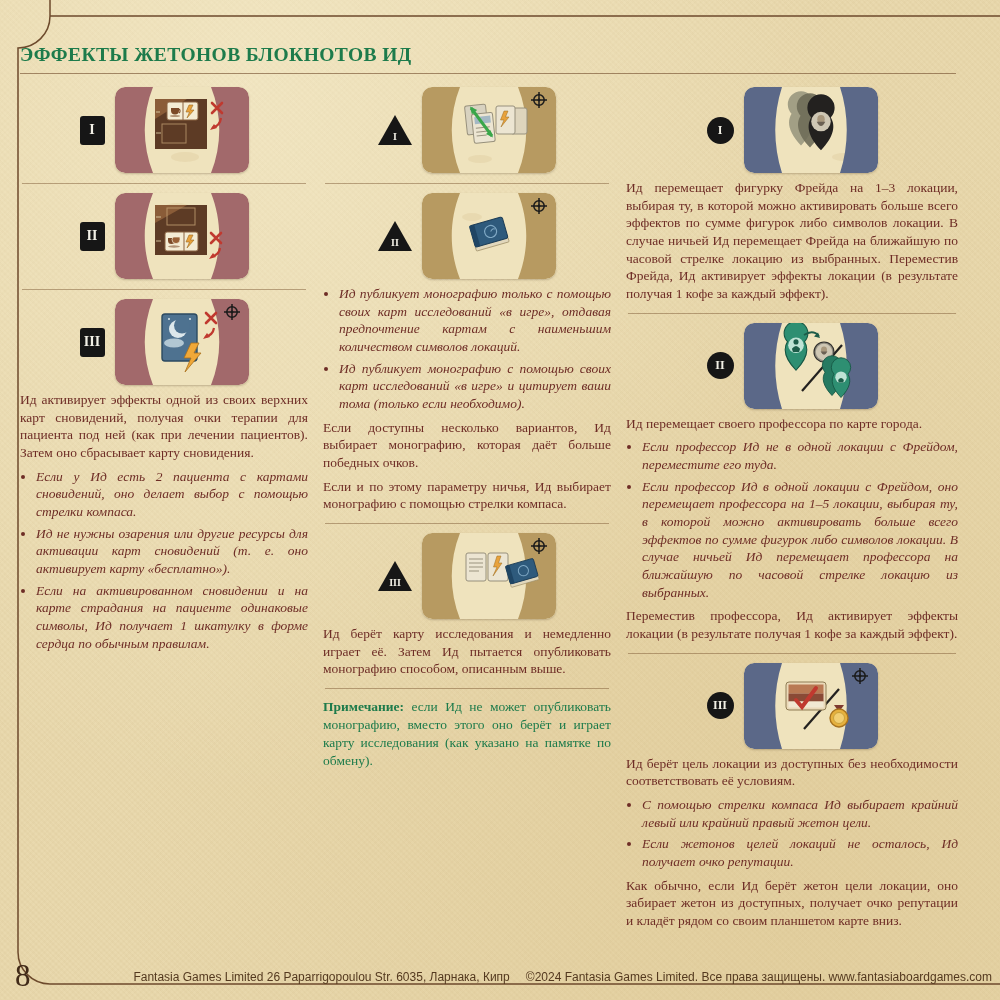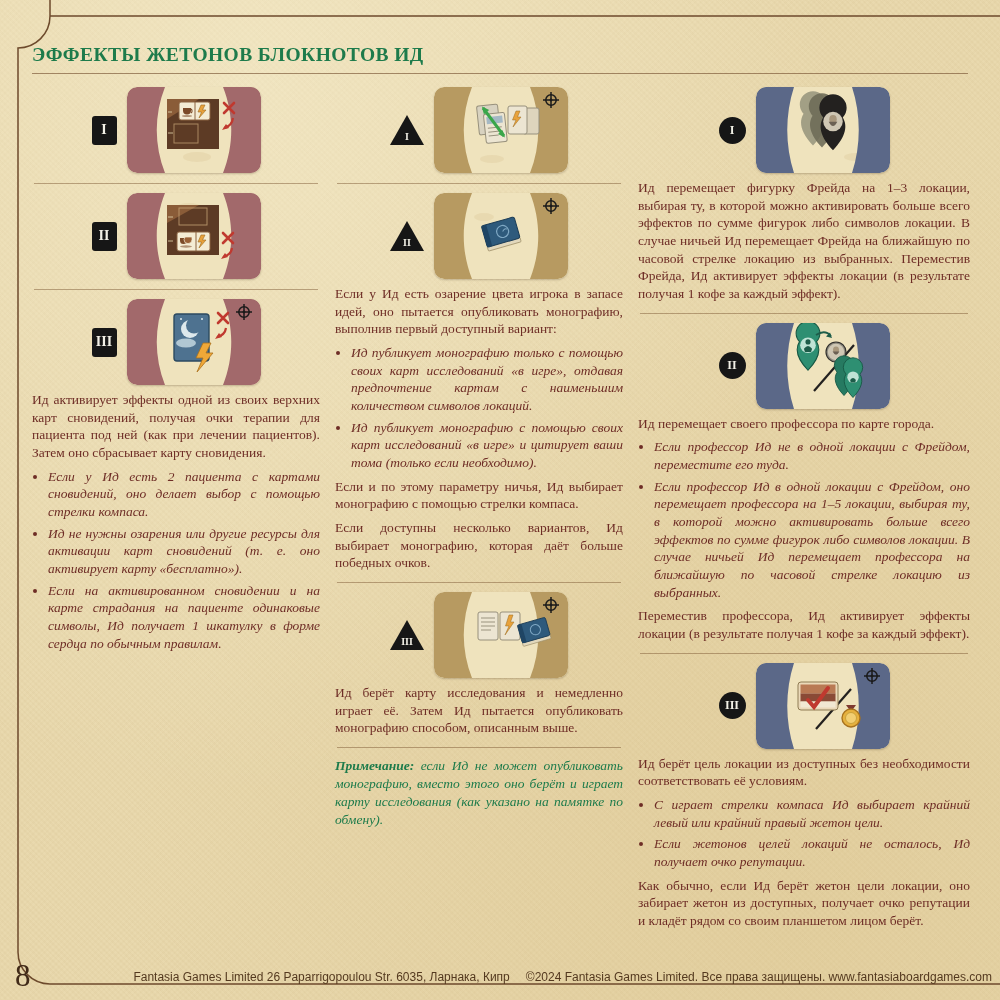--- a/index.html
+++ b/index.html
@@ -8,21 +8,21 @@
     background:#e9d9ae;
     background-image:
       radial-gradient(ellipse at 25% 8%, rgba(255,250,225,.40), transparent 55%),
       radial-gradient(ellipse at 80% 90%, rgba(214,188,130,.35), transparent 60%),
       repeating-linear-gradient(45deg, rgba(176,146,88,.05) 0 2px, transparent 2px 4px),
       repeating-linear-gradient(-45deg, rgba(176,146,88,.04) 0 2px, transparent 2px 4px);
     font-family:"Liberation Serif", serif;
     color:#6e2d26;
   }
   .frame-svg{position:absolute;left:0;top:0;pointer-events:none;}
-  .content{position:absolute;left:32px;top:44px;width:936px;}
+  .content{position:absolute;left:20px;top:44px;width:936px;}
   h1.title{
     margin:0;font-size:19.5px;font-weight:bold;color:#1d7b4b;
     letter-spacing:.4px;font-family:"Liberation Serif",serif;
   }
   .title-rule{height:1px;background:rgba(110,72,40,.6);margin-top:7px;}
   .cols{display:flex;gap:15px;margin-top:9px;}
   .col{width:288px;flex:0 0 auto;}
   .col.wide{width:332px;}
   p.body{font-size:13.5px;line-height:1.31;text-align:justify;margin:6px 0;}
   ul.blist{margin:4px 0 6px 0;padding-left:16px;}
@@ -30,21 +30,21 @@
   .divider{height:1px;background:rgba(115,77,42,.45);margin:10px 2px 9px 2px;}
   .token-row{display:flex;align-items:center;justify-content:center;gap:10px;margin:4px 0 6px;}
   .token-svg{display:block;border-radius:10px;box-shadow:0 1px 2px rgba(60,40,20,.25);}
   .badge{display:flex;align-items:center;justify-content:center;
     color:#f2f0e6;font-family:"Liberation Serif",serif;font-weight:bold;}
   .badge-square{width:25px;height:29px;background:#161616;border-radius:3px;font-size:14px;}
   .badge-circle{width:27px;height:27px;background:#161616;border-radius:50%;font-size:12px;}
   .badge-tri{width:34px;height:30px;background:#161616;
     clip-path:polygon(50% 0, 100% 100%, 0 100%);
     align-items:flex-end;font-size:10px;padding-bottom:3px;box-sizing:border-box;}
-  .note{font-size:13.5px;line-height:1.33;color:#1d7b4b;font-style:italic;text-align:justify;margin:8px 0 0 0;}
+  .note{font-size:13.5px;line-height:1.33;color:#1d7b4b;text-align:justify;margin:8px 0 0 0;}
   .note b{font-weight:bold;}
   .footer{position:absolute;left:0;right:0;bottom:16px;text-align:right;
     font-family:"Liberation Sans",sans-serif;font-size:12px;color:#54391f;}
   .footer span{margin:0 8px;}
   .pagenum{position:absolute;left:15px;bottom:6px;font-size:31px;color:#412a18;
     font-family:"Liberation Serif",serif;}
 </style>
 </head>
 <body>
 
@@ -242,27 +242,26 @@
                 <path d="M2 -1 q3 -3 5 -1" stroke="#7fa8c4" stroke-width="1" fill="none"></path>
               </g>
               <g transform="translate(117,13)">
                 <circle r="5.2" fill="none" stroke="#1a1a1a" stroke-width="1.5"></circle>
                 <path d="M0 -8 V8 M-8 0 H8" stroke="#1a1a1a" stroke-width="1.5"></path>
                 <circle r="1.4" fill="#1a1a1a"></circle>
               </g>
             </g>
           </svg>
         </div>
-        <p class="body">Если у Ид есть озарение цвета игрока в запасе идей, оно пытается опубликовать монографию, выполнив первый доступный вариант:</p>
         <ul class="blist">
           <li>Ид публикует монографию только с помощью своих карт исследований «в игре», отдавая предпочтение картам с наименьшим количеством символов локаций.</li>
           <li>Ид публикует монографию с помощью своих карт исследований «в игре» и цитирует ваши тома (только если необходимо).</li>
         </ul>
+        <p class="body">Если доступны несколько вариантов, Ид выбирает монографию, которая даёт больше победных очков.</p>
         <p class="body">Если и по этому параметру ничья, Ид выбирает монографию с помощью стрелки компаса.</p>
-        <p class="body">Если доступны несколько вариантов, Ид выбирает монографию, которая даёт больше победных очков.</p>
         <div class="divider"></div>
 
         <div class="token-row">
           <div class="badge badge-tri">
             <span>III</span>
           </div>
           <svg class="token-svg" width="134" height="86" viewBox="0 0 134 86">
             <defs>
                 <clipPath id="tk6">
                   <rect width="134" height="86" rx="10"></rect>
@@ -412,24 +411,24 @@
               <g transform="translate(116,13)">
                 <circle r="5.2" fill="none" stroke="#1a1a1a" stroke-width="1.5"></circle>
                 <path d="M0 -8 V8 M-8 0 H8" stroke="#1a1a1a" stroke-width="1.5"></path>
                 <circle r="1.4" fill="#1a1a1a"></circle>
               </g>
             </g>
           </svg>
         </div>
         <p class="body">Ид берёт цель локации из доступных без необходимости соответствовать её условиям.</p>
         <ul class="blist">
-          <li>С играет стрелки компаса Ид выбирает крайний левый или крайний правый жетон цели.</li>
+          <li>С помощью стрелки компаса Ид выбирает крайний левый или крайний правый жетон цели.</li>
           <li>Если жетонов целей локаций не осталось, Ид получает очко репутации.</li>
         </ul>
-        <p class="body">Как обычно, если Ид берёт жетон цели локации, оно забирает жетон из доступных, получает очко репутации и кладёт рядом со своим планшетом лицом берёт.</p>
+        <p class="body">Как обычно, если Ид берёт жетон цели локации, оно забирает жетон из доступных, получает очко репутации и кладёт рядом со своим планшетом карте вниз.</p>
       </div>
 
     </div>
   </div>
 
   <div class="footer">
     <span>Fantasia Games Limited 26 Paparrigopoulou Str. 6035, Ларнака, Кипр</span><span>©2024 Fantasia Games Limited. Все права защищены. www.fantasiaboardgames.com</span>
   </div>
   <div class="pagenum">8</div>
 </div>

